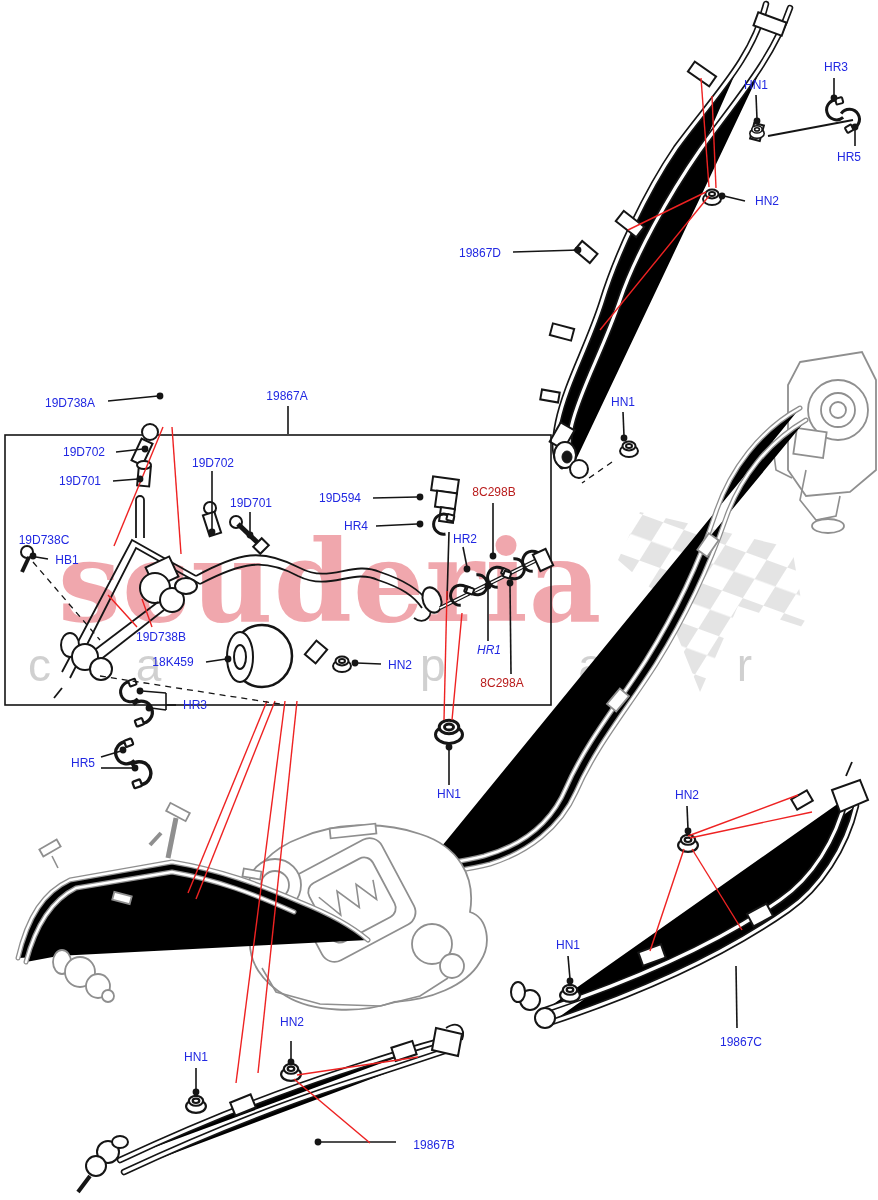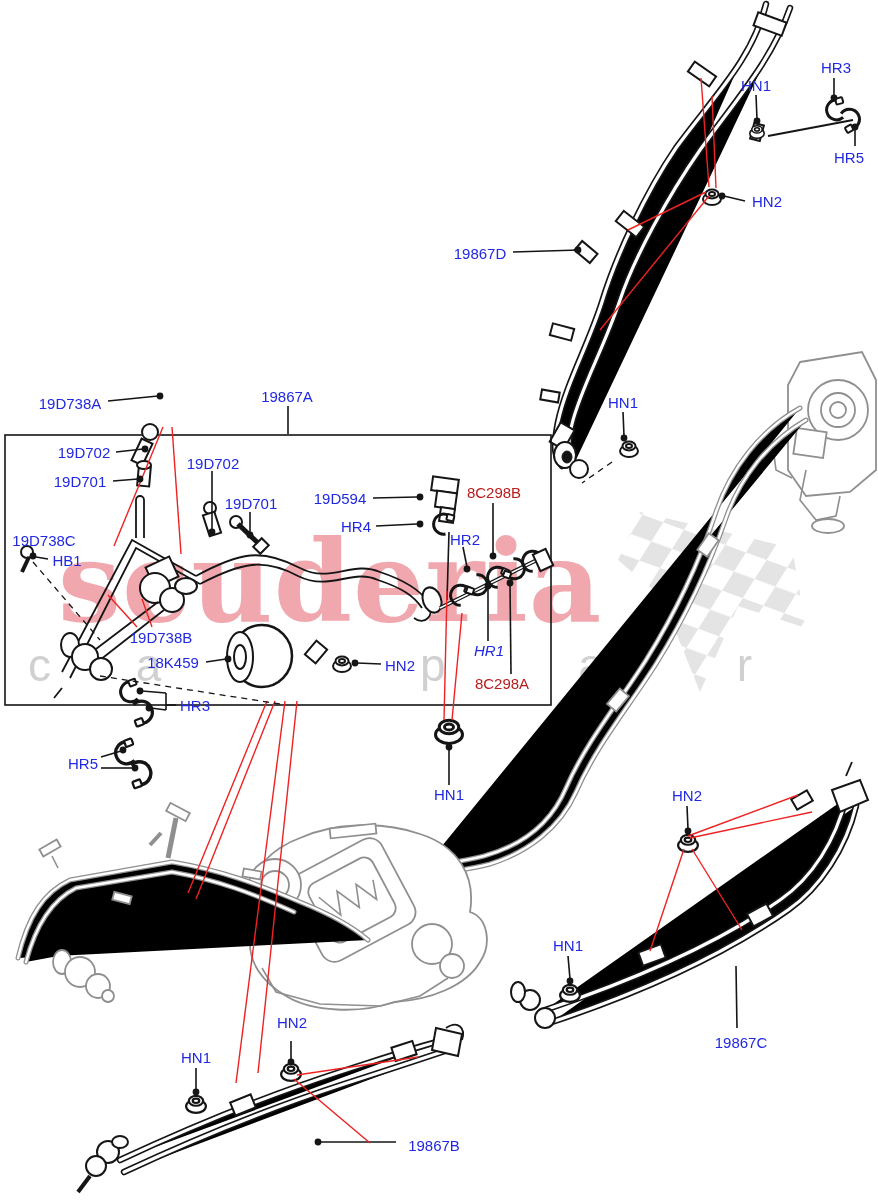--- a/index.html
+++ b/index.html
@@ -8,21 +8,21 @@
   .stage svg{position:absolute;left:0;top:0;}
   
   .wm-brand{position:absolute;left:58px;top:516px;font-family:"DejaVu Serif", serif;
             font-weight:bold;font-size:112px;letter-spacing:1px;opacity:.45;
             white-space:nowrap;pointer-events:none;}
   .wm-sub{position:absolute;top:638px;font-size:46px;letter-spacing:36px;opacity:.7;
           font-family:"Liberation Sans", sans-serif;white-space:nowrap;pointer-events:none;}
   .wm-sub.left{left:28px;}
   .wm-sub.right{left:420px;letter-spacing:60px;}
   
-  .plabel{position:absolute;transform:translate(-50%,-50%);font-size:15px;
+  .plabel{position:absolute;transform:translate(-50%,-50%);font-size:12px;
           white-space:nowrap;cursor:pointer;}
   
   .pipe{stroke:#151515;stroke-width:6.5;fill:none;stroke-linecap:round;stroke-linejoin:round;}
   .pipe-core{stroke:#ffffff;stroke-width:3.2;fill:none;stroke-linecap:round;stroke-linejoin:round;}
   .gpipe{stroke:#8f8f8f;stroke-width:5;fill:none;stroke-linecap:round;stroke-linejoin:round;}
   .gpipe-core{stroke:#ffffff;stroke-width:2.4;fill:none;stroke-linecap:round;stroke-linejoin:round;}
   .part{fill:#fff;stroke:#151515;stroke-width:2;}
   .partd{fill:#151515;stroke:#151515;stroke-width:1;}
   .partg{fill:#fff;stroke:#8f8f8f;stroke-width:1.8;}
   .thin{stroke:#151515;stroke-width:1.8;fill:none;}

